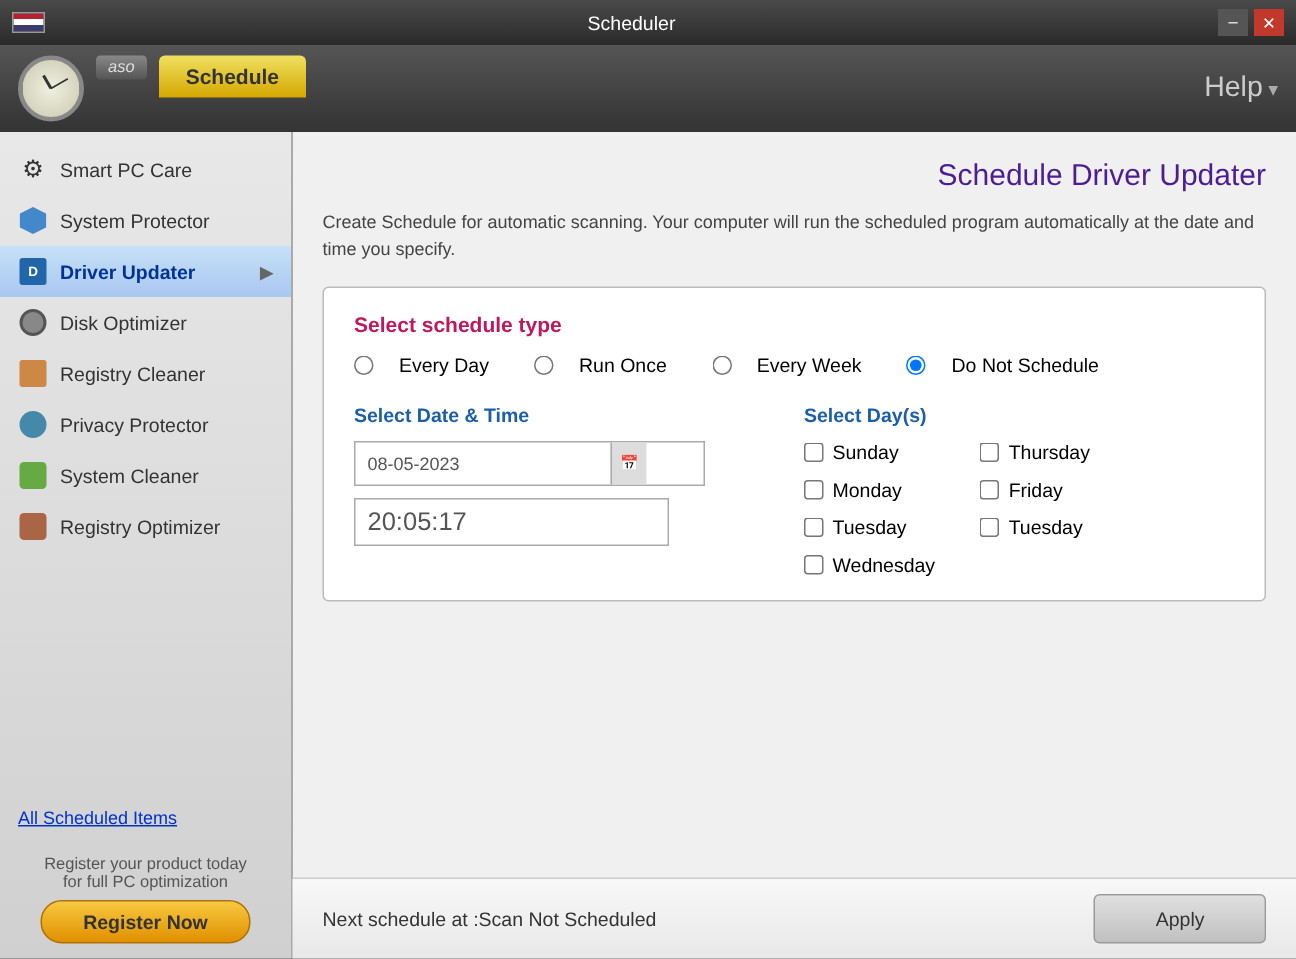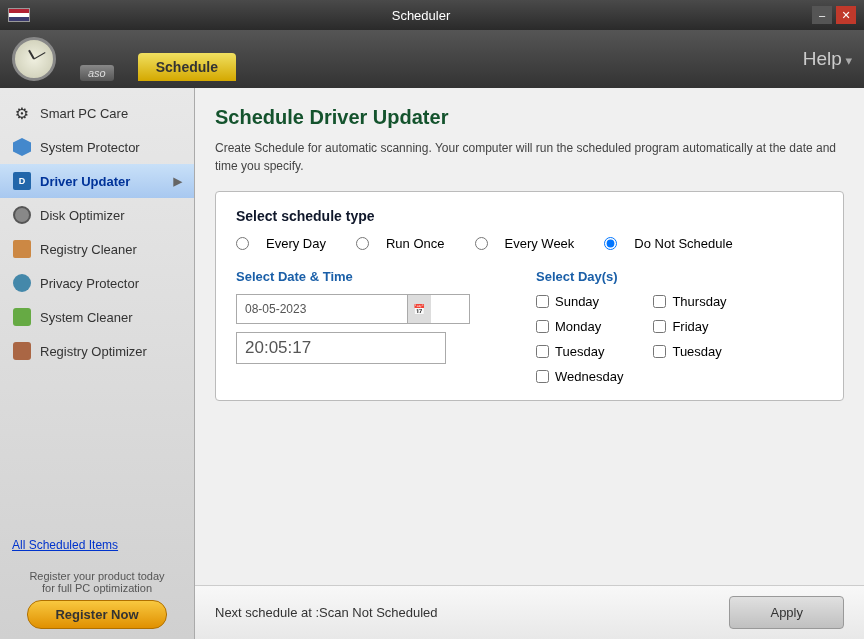--- a/index.html
+++ b/index.html
@@ -27,21 +27,21 @@
 
     
     .header-bar {
       background: linear-gradient(to bottom, #555, #333);
       height: 58px;
       display: flex;
       align-items: center;
       padding: 0 12px;
       justify-content: space-between;
     }
-    .logo-area { display: flex; align-items: flex-end; gap: 24px; }
+    .logo-area { display: flex; align-items: flex-start; gap: 8px; }
     .clock-icon {
       width: 44px; height: 44px;
       border-radius: 50%;
       background: radial-gradient(circle, #f0f0e0, #c8c8b0);
       border: 3px solid #888;
       display: flex; align-items: center; justify-content: center;
       position: relative;
       font-size: 9px;
     }
     .clock-face { position: relative; width: 36px; height: 36px; }
@@ -139,31 +139,31 @@
       flex: 1;
       background: #f0f0f0;
       display: flex;
       flex-direction: column;
     }
     .content-inner {
       flex: 1;
       padding: 18px 20px;
       overflow-y: auto;
     }
-    .page-title { font-size: 20px; font-weight: bold; color: #14532d; margin-bottom: 10px; }
+    .page-title { font-size: 20px; font-weight: normal; color: #4c1d95; margin-bottom: 10px; text-align: right; }
     .page-desc { font-size: 12px; color: #444; margin-bottom: 16px; line-height: 1.5; }
 
     
     .schedule-card {
       background: #fff;
       border: 1px solid #bbb;
       border-radius: 4px;
       padding: 16px 20px;
     }
-    .section-title { font-size: 14px; font-weight: bold; color: #0f172a; margin-bottom: 12px; }
+    .section-title { font-size: 14px; font-weight: bold; color: #be185d; margin-bottom: 12px; }
 
     
     .radio-group { display: flex; gap: 30px; margin-bottom: 18px; align-items: center; }
     .radio-option { display: flex; align-items: center; gap: 17px; cursor: pointer; font-size: 13px; }
     .radio-option input[type="radio"] { cursor: pointer; }
 
     
     .two-col { display: flex; gap: 30px; }
     .col-left { flex: 0 0 270px; }
     .col-right { flex: 1; }

